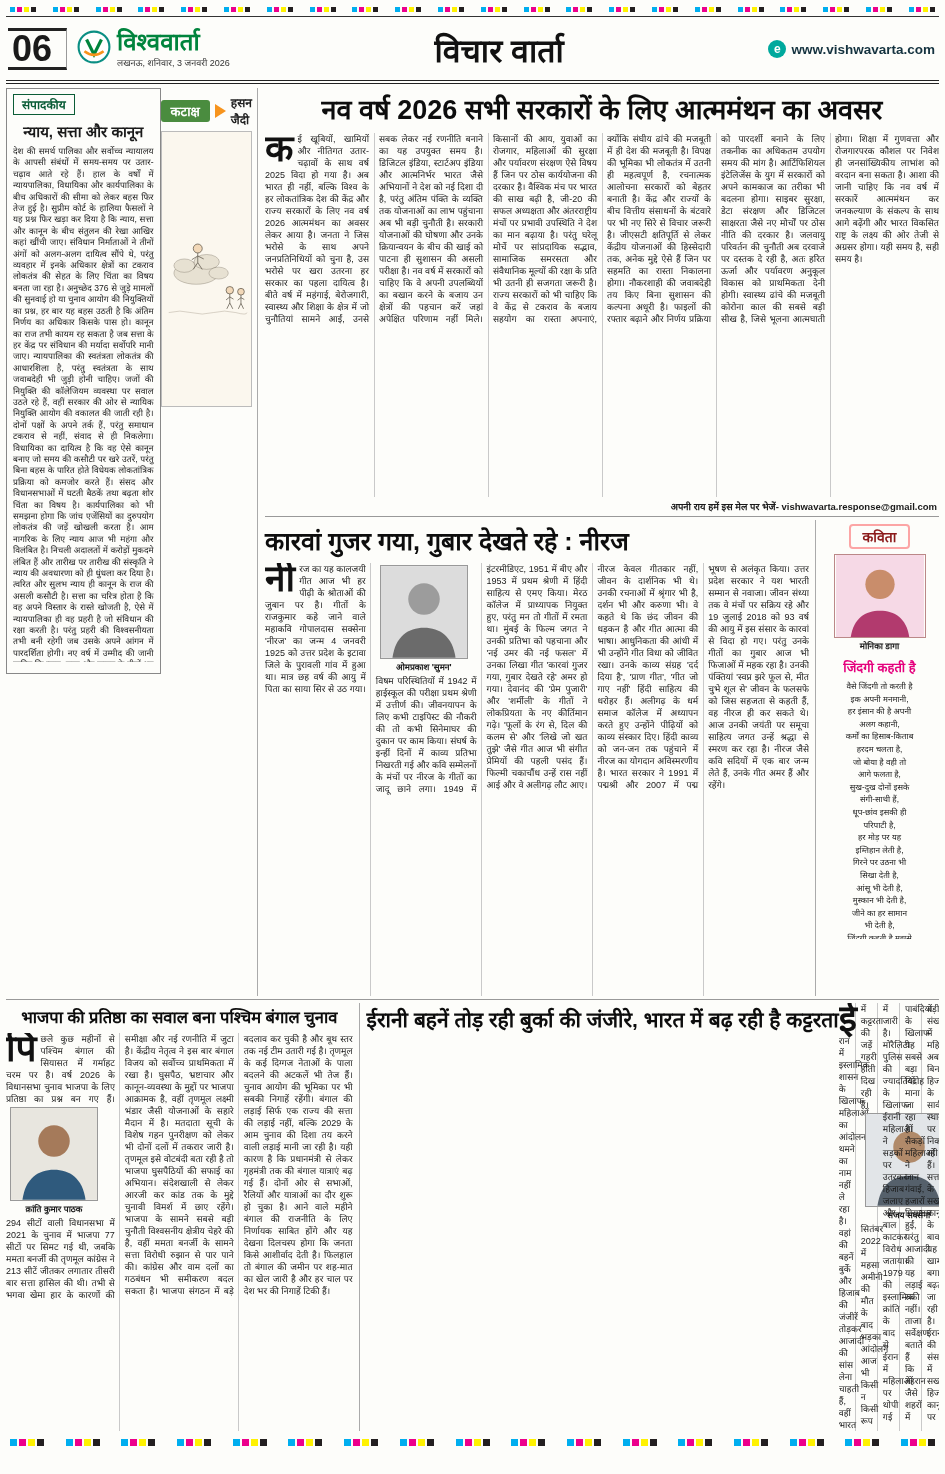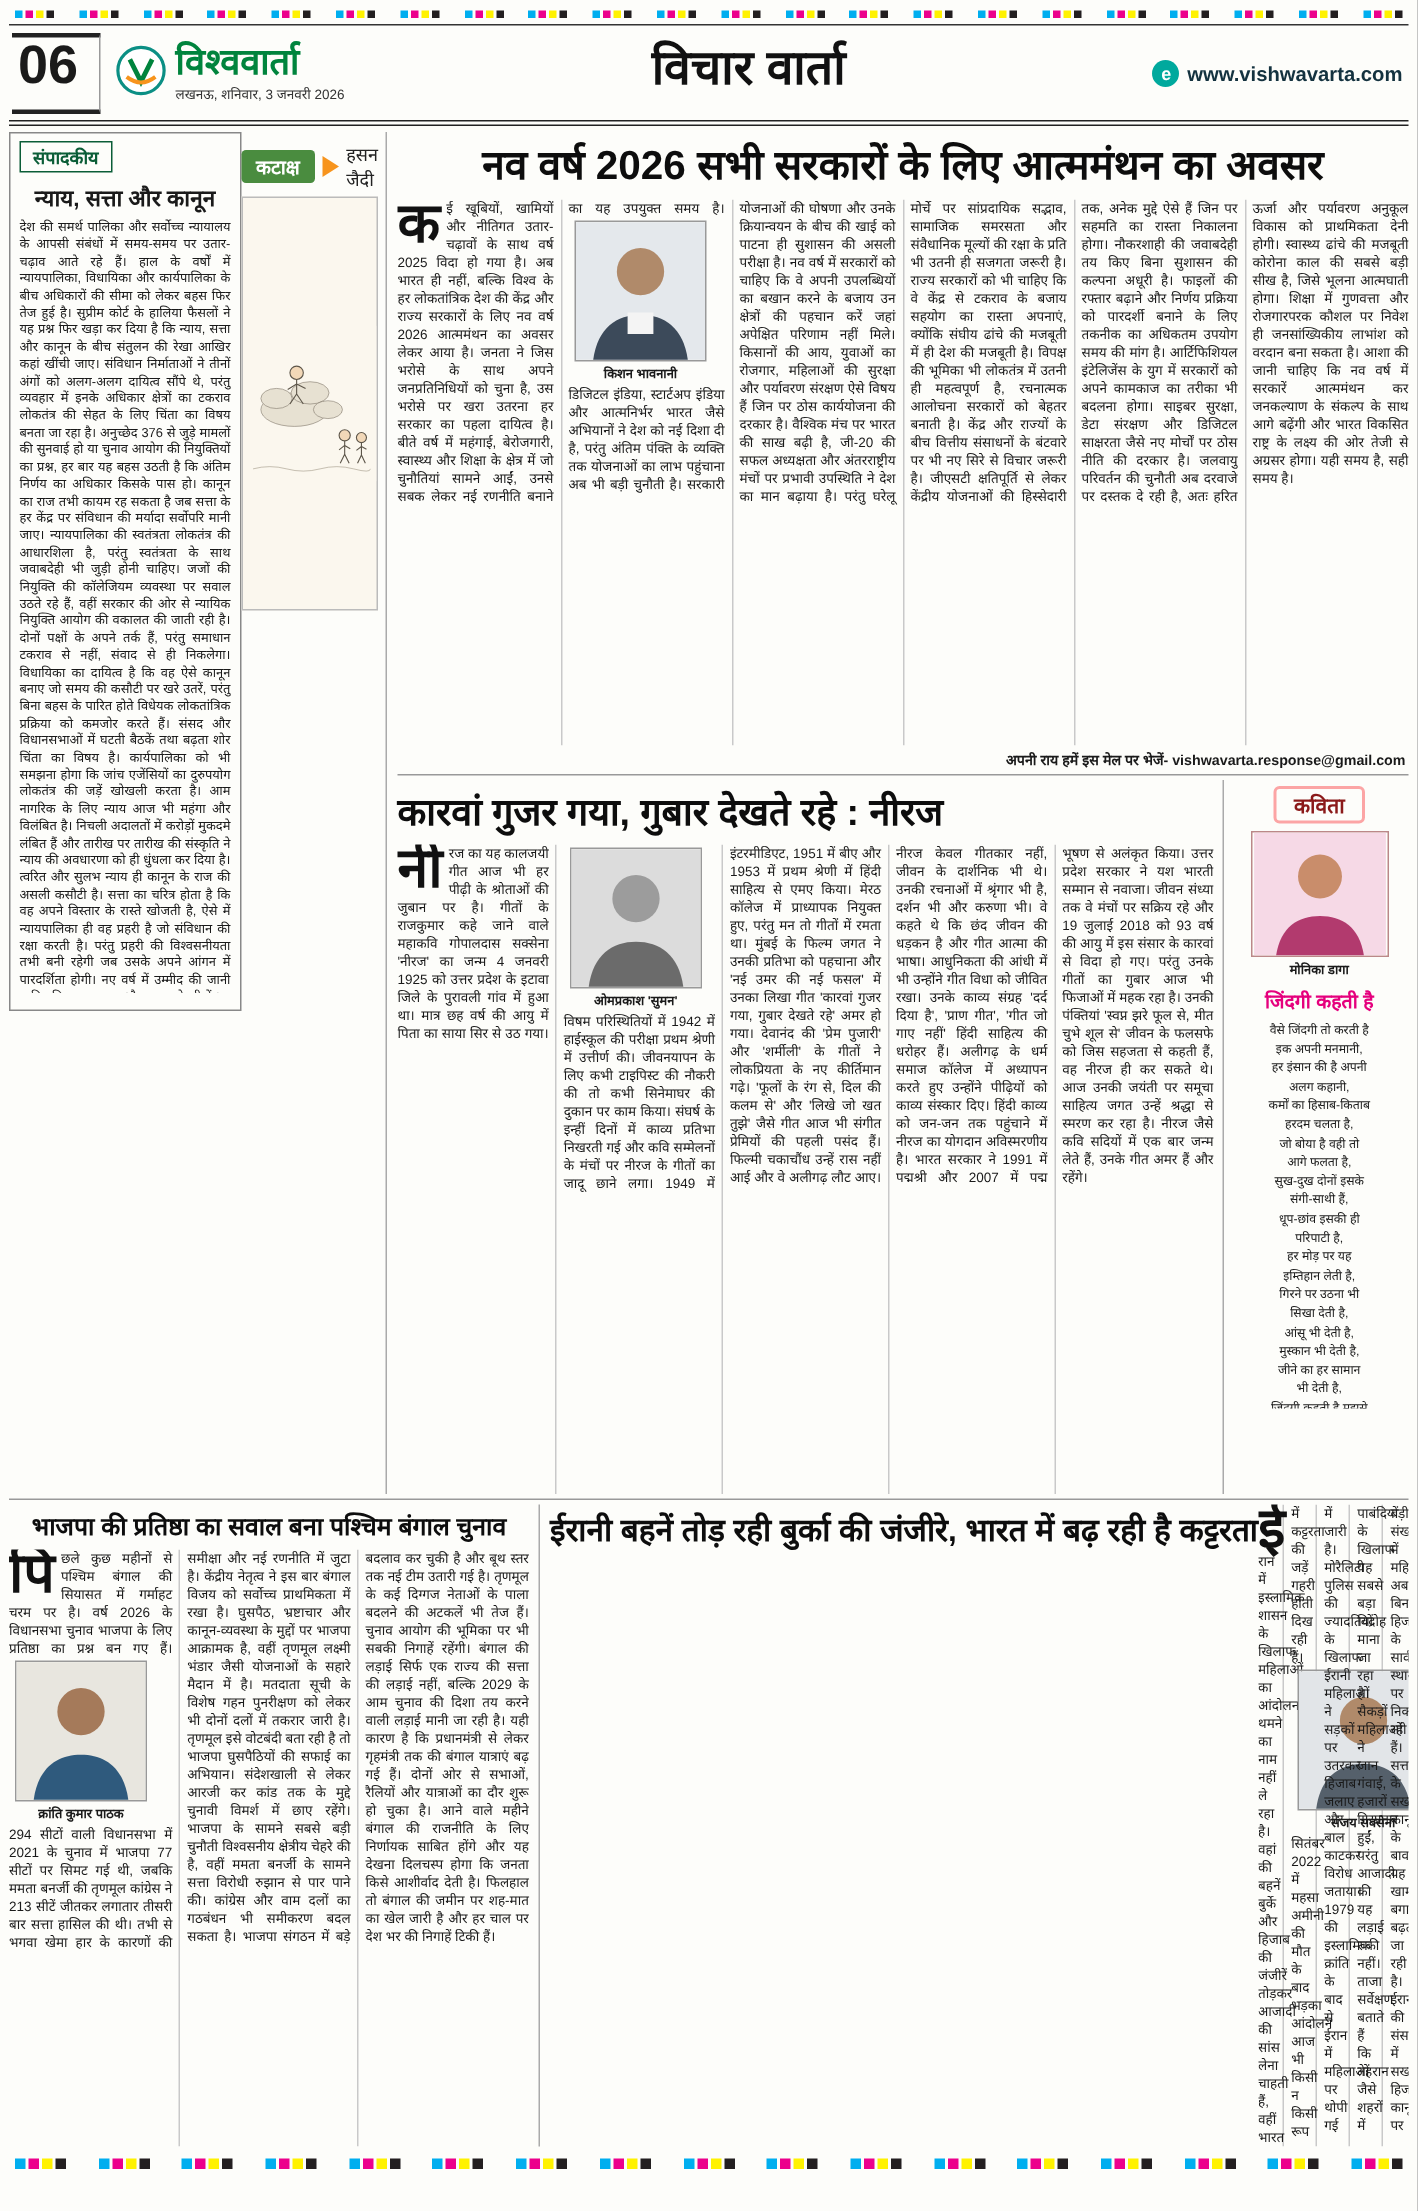--- a/index.html
+++ b/index.html
@@ -7,21 +7,21 @@
   body{font-family:"Liberation Sans","DejaVu Sans",sans-serif;color:#1a1a1a}
   .page{width:945px;height:1474px;background:#fdfdfa;margin:0 auto;padding:2px 6px;overflow:hidden;position:relative}
 
   
   .reg-strip{display:flex;justify-content:space-between;align-items:center;height:10px;margin:2px 4px}
   #reg-bottom{height:14px;margin-top:4px}
   .mark-group{display:flex;gap:2px}
   .mark{display:inline-block}
 
   
-  .masthead{display:flex;border-top:1.5px solid #333;padding:5px 4px 4px 2px;height:64px}
+  .masthead{display:flex;align-items:center;border-top:1.5px solid #333;padding:5px 4px 4px 2px;height:64px}
   .pageno{font-size:36px;font-weight:700;line-height:1;padding:0 14px 0 4px;border-right:1px solid #999;margin-right:10px;border-top:3px solid #222;border-bottom:3px solid #222}
   .brand{display:flex;align-items:center;gap:6px}
   .brand-txt .paper-name{font-size:24px;font-weight:700;color:#00843d;line-height:1.05}
   .brand-txt .edition{font-size:9px;color:#333;margin-top:2px}
   .section-title{flex:1;text-align:center;font-size:32px;font-weight:700;color:#111}
   .site{display:flex;align-items:center;gap:5px;font-size:13.5px;font-weight:700;color:#14323f}
   .elogo{width:18px;height:18px;border-radius:50%;background:#00a99d;color:#fff;font-size:12px;font-weight:700;display:flex;align-items:center;justify-content:center}
   .double-rule{border-top:1.5px solid #222;border-bottom:1.5px solid #222;height:4px;margin:0 0 4px 0}
 
   
@@ -35,21 +35,21 @@
   .editorial{border:1px solid #888;padding:5px 6px;height:586px;overflow:hidden}
   .ed-label{display:inline-block;border:1px solid #0b5d37;color:#0b5d37;font-weight:700;font-size:12px;padding:1px 8px;margin-bottom:4px}
   .ed-title{text-align:center;font-size:15px;font-weight:700;margin:2px 0 5px 0}
   .ed-body{font-size:8.6px;line-height:11.4px;text-align:justify;height:516px;overflow:hidden}
 
   
   .kataksh{padding-top:6px}
   .kataksh-head{display:flex;align-items:center;gap:5px;margin-bottom:3px}
   .kataksh-tab{background:#4a8c3f;color:#fff;font-weight:700;font-size:13px;padding:2px 10px;border-radius:3px}
   .arrow-icon{width:0;height:0;border-top:7px solid transparent;border-bottom:7px solid transparent;border-left:11px solid #f7941d}
-  .artist{font-weight:400;font-size:12px;color:#222}
+  .artist{font-weight:700;font-size:12px;color:#222}
   .cartoon{border:1px solid #bbb;height:276px;overflow:hidden;background:#fbf7ee}
   .cartoon svg{width:100%;height:100%}
 
   
   .headline{font-weight:700;color:#0d0d0d}
   .btxt{font-size:9px;line-height:12px;text-align:justify;overflow:hidden}
   .cols{column-gap:10px;column-rule:1px solid #c9c9c9}
   .dropcap{float:left;font-size:37px;line-height:32px;font-weight:700;padding:0 4px 0 0;color:#111}
   .author-box{display:inline-block;width:88px;margin:2px 4px;vertical-align:top;text-align:center;break-inside:avoid}
   .author-box svg{width:88px;height:94px;display:block;border:1px solid #999}
@@ -282,29 +282,20 @@
             </svg>
           </div>
         </section>
       </aside>
 
       <div class="right-area">
         <article class="main-article">
           <h1 class="headline">नव वर्ष 2026 सभी सरकारों के लिए आत्ममंथन का अवसर</h1>
           <div class="btxt cols">
             <span class="dropcap">क</span><span>ई खूबियों, खामियों और नीतिगत उतार-चढ़ावों के साथ वर्ष 2025 विदा हो गया है। अब भारत ही नहीं, बल्कि विश्व के हर लोकतांत्रिक देश की केंद्र और राज्य सरकारों के लिए नव वर्ष 2026 आत्ममंथन का अवसर लेकर आया है। जनता ने जिस भरोसे के साथ अपने जनप्रतिनिधियों को चुना है, उस भरोसे पर खरा उतरना हर सरकार का पहला दायित्व है। बीते वर्ष में महंगाई, बेरोजगारी, स्वास्थ्य और शिक्षा के क्षेत्र में जो चुनौतियां सामने आईं, उनसे सबक लेकर नई रणनीति बनाने का यह उपयुक्त समय है।</span>
-            <span class="author-box">
-              <svg viewBox="0 0 60 64">
-                  <rect width="60" height="64" fill="#e4e8ec"></rect>
-                  <circle cx="30" cy="23" r="11" fill="#b08a6a"></circle>
-                  <path d="M8 64c2-15 11-21 22-21s20 6 22 21z" fill="#3c4a5a"></path>
-                  <rect x="24" y="42" width="12" height="10" fill="#f4f4f4"></rect>
-                </svg>
-              <span class="author-name">किशन भावनानी</span>
-            </span>
             <span>डिजिटल इंडिया, स्टार्टअप इंडिया और आत्मनिर्भर भारत जैसे अभियानों ने देश को नई दिशा दी है, परंतु अंतिम पंक्ति के व्यक्ति तक योजनाओं का लाभ पहुंचाना अब भी बड़ी चुनौती है। सरकारी योजनाओं की घोषणा और उनके क्रियान्वयन के बीच की खाई को पाटना ही सुशासन की असली परीक्षा है। नव वर्ष में सरकारों को चाहिए कि वे अपनी उपलब्धियों का बखान करने के बजाय उन क्षेत्रों की पहचान करें जहां अपेक्षित परिणाम नहीं मिले। किसानों की आय, युवाओं का रोजगार, महिलाओं की सुरक्षा और पर्यावरण संरक्षण ऐसे विषय हैं जिन पर ठोस कार्ययोजना की दरकार है। वैश्विक मंच पर भारत की साख बढ़ी है, जी-20 की सफल अध्यक्षता और अंतरराष्ट्रीय मंचों पर प्रभावी उपस्थिति ने देश का मान बढ़ाया है। परंतु घरेलू मोर्चे पर सांप्रदायिक सद्भाव, सामाजिक समरसता और संवैधानिक मूल्यों की रक्षा के प्रति भी उतनी ही सजगता जरूरी है। राज्य सरकारों को भी चाहिए कि वे केंद्र से टकराव के बजाय सहयोग का रास्ता अपनाएं, क्योंकि संघीय ढांचे की मजबूती में ही देश की मजबूती है। विपक्ष की भूमिका भी लोकतंत्र में उतनी ही महत्वपूर्ण है, रचनात्मक आलोचना सरकारों को बेहतर बनाती है। केंद्र और राज्यों के बीच वित्तीय संसाधनों के बंटवारे पर भी नए सिरे से विचार जरूरी है। जीएसटी क्षतिपूर्ति से लेकर केंद्रीय योजनाओं की हिस्सेदारी तक, अनेक मुद्दे ऐसे हैं जिन पर सहमति का रास्ता निकालना होगा। नौकरशाही की जवाबदेही तय किए बिना सुशासन की कल्पना अधूरी है। फाइलों की रफ्तार बढ़ाने और निर्णय प्रक्रिया को पारदर्शी बनाने के लिए तकनीक का अधिकतम उपयोग समय की मांग है। आर्टिफिशियल इंटेलिजेंस के युग में सरकारों को अपने कामकाज का तरीका भी बदलना होगा। साइबर सुरक्षा, डेटा संरक्षण और डिजिटल साक्षरता जैसे नए मोर्चों पर ठोस नीति की दरकार है। जलवायु परिवर्तन की चुनौती अब दरवाजे पर दस्तक दे रही है, अतः हरित ऊर्जा और पर्यावरण अनुकूल विकास को प्राथमिकता देनी होगी। स्वास्थ्य ढांचे की मजबूती कोरोना काल की सबसे बड़ी सीख है, जिसे भूलना आत्मघाती होगा। शिक्षा में गुणवत्ता और रोजगारपरक कौशल पर निवेश ही जनसांख्यिकीय लाभांश को वरदान बना सकता है। आशा की जानी चाहिए कि नव वर्ष में सरकारें आत्ममंथन कर जनकल्याण के संकल्प के साथ आगे बढ़ेंगी और भारत विकसित राष्ट्र के लक्ष्य की ओर तेजी से अग्रसर होगा। यही समय है, सही समय है।</span>
           </div>
           <div class="email-line">अपनी राय हमें इस मेल पर भेजें- vishwavarta.response@gmail.com</div>
         </article>
 
         <div class="hrule"></div>
 
         <div class="middle-row">
           <article class="neeraj-article">
             <h1 class="headline">कारवां गुजर गया, गुबार देखते रहे : नीरज</h1>

